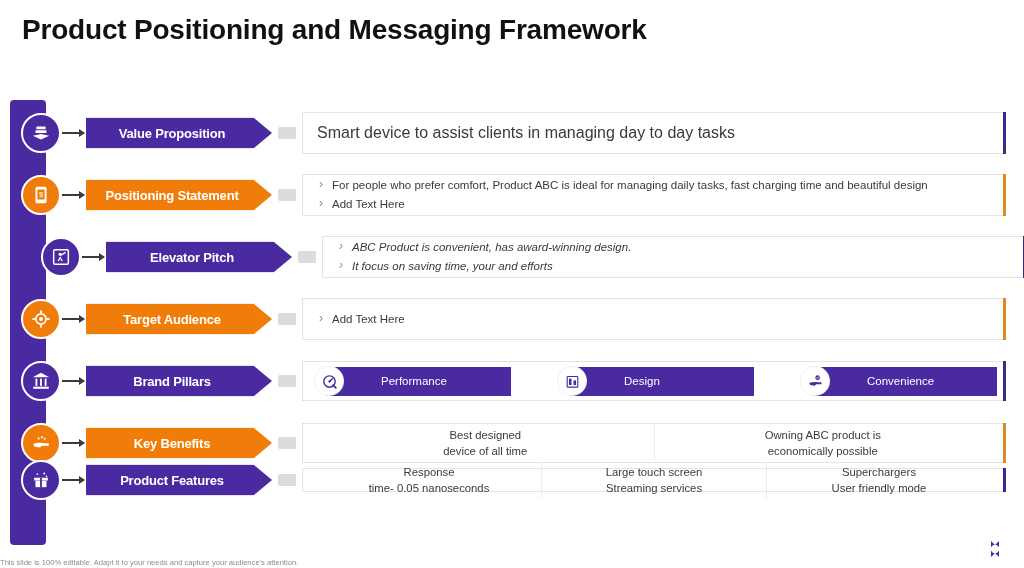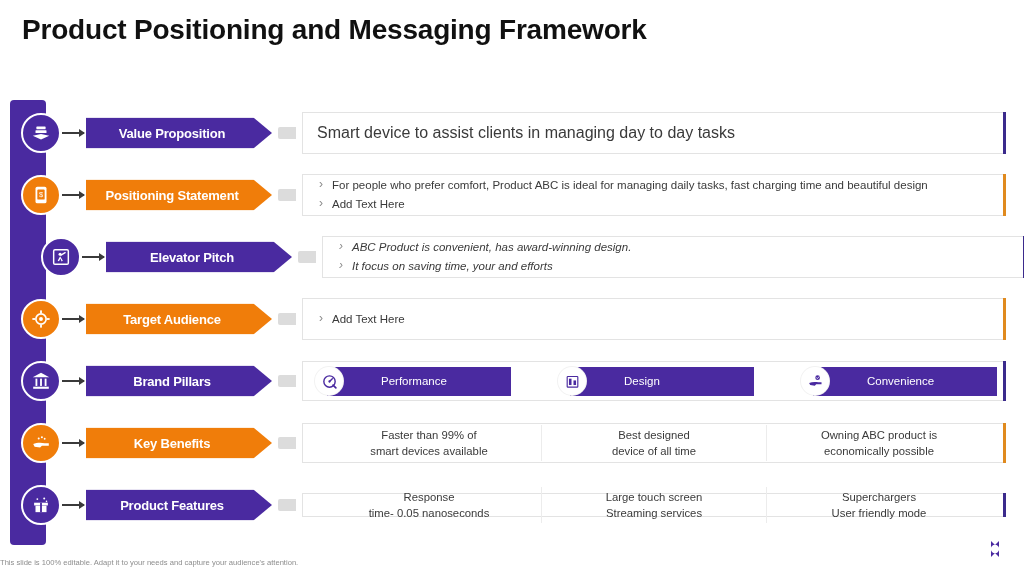--- a/index.html
+++ b/index.html
@@ -293,32 +293,30 @@
             <circle cx="16" cy="7.4" r="1" fill="#ffffff"></circle>
             <path d="M3.5 13 C7 11.5 12 11.2 16 12.2 L20.5 12.2 L20.5 15 L13 15 L11 17 L5 16 Z" fill="#ffffff"></path>
           </svg>
         </div>
         <div class="connector"></div>
         <div class="chev orange">Key Benefits</div>
         <div class="tab"></div>
         <div class="panel" style="position: absolute; height: 40px;">
           <div class="panel-body">
             <div class="cols">
-              <div class="col" style="white-space: pre-line;">Faster than 99% of
-smart devices available</div>
               <div class="col" style="white-space: pre-line;">Best designed
 device of all time</div>
               <div class="col" style="white-space: pre-line;">Owning ABC product is
 economically possible</div>
             </div>
           </div>
           <div class="accent orange"></div>
         </div>
       </div>
-      <div class="row" style="top: 481px;">
+      <div class="row" style="top: 456px;">
         <div class="circle purple">
           <svg width="22" height="22" viewBox="0 0 24 24">
             <circle cx="8" cy="5.5" r="1" fill="#ffffff"></circle>
             <circle cx="15.5" cy="4.8" r="1.1" fill="#ffffff"></circle>
             <circle cx="18" cy="8" r="0.9" fill="#ffffff"></circle>
             <rect x="4.5" y="9.5" width="15" height="3" fill="#ffffff"></rect>
             <rect x="6" y="12.8" width="12" height="7" fill="#ffffff"></rect>
             <rect x="11" y="9.5" width="2" height="10.3" fill="#4a2aa0"></rect>
           </svg>
         </div>

